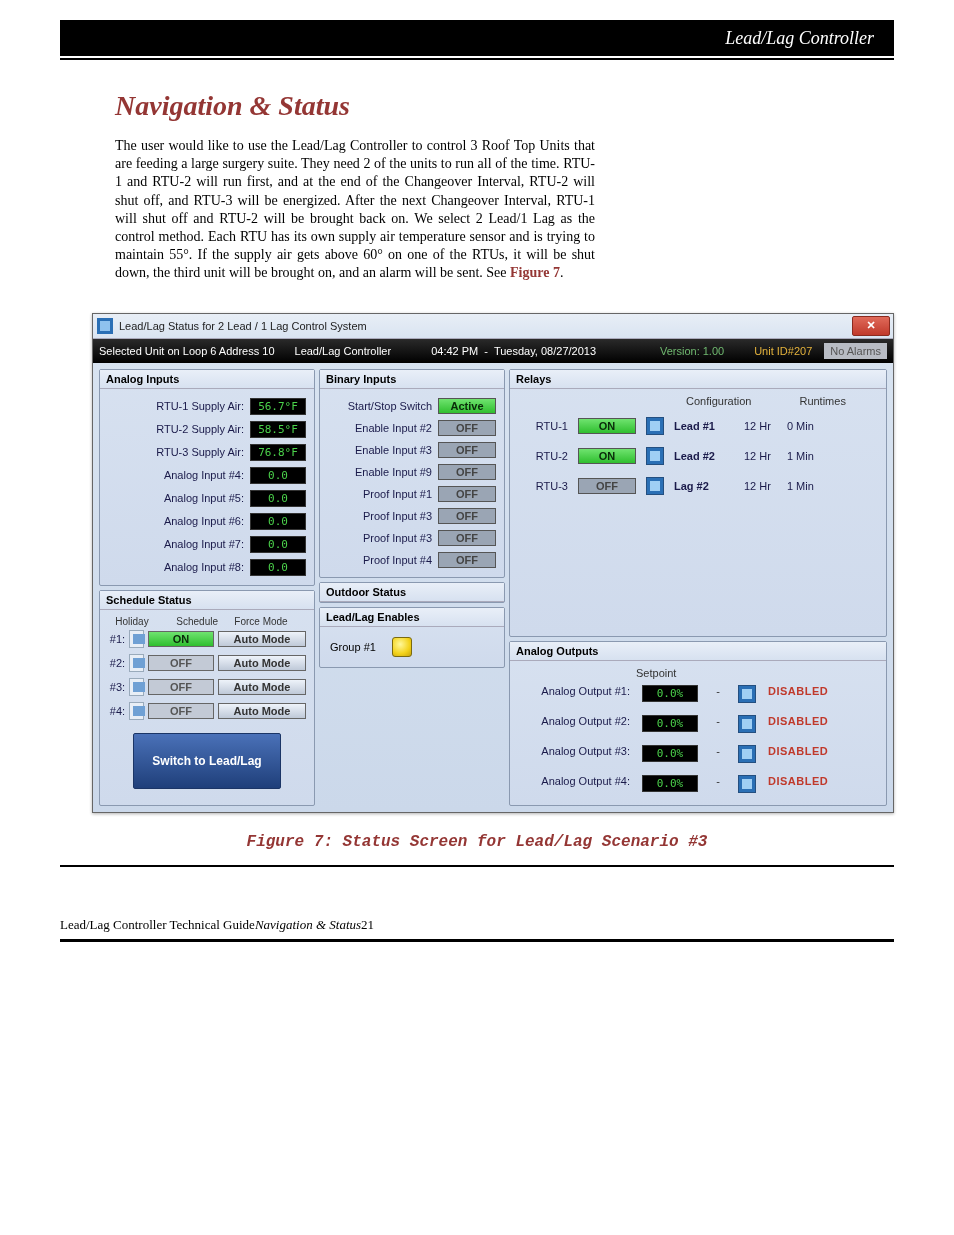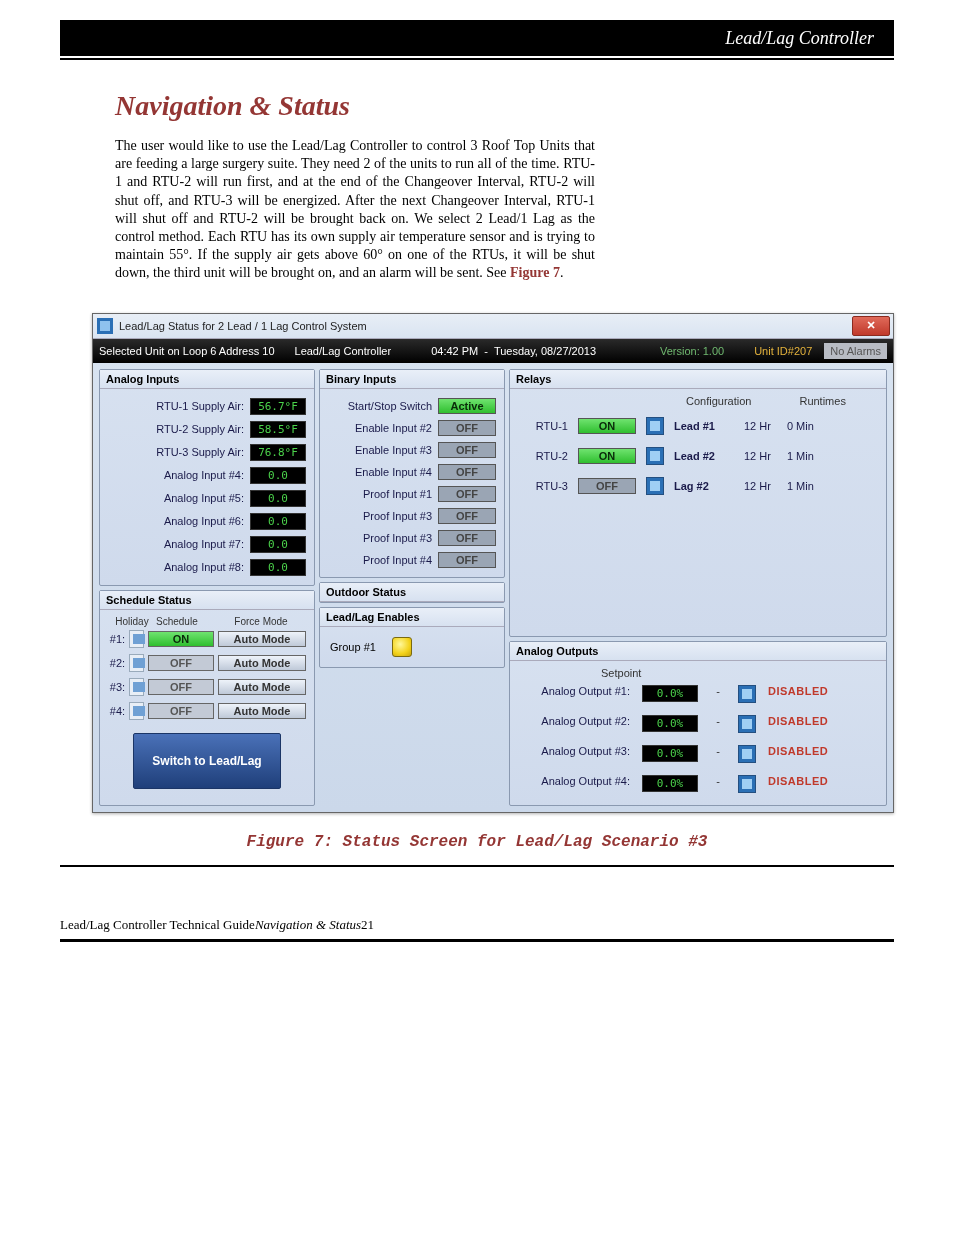--- a/index.html
+++ b/index.html
@@ -162,21 +162,21 @@
   .icon-sq {
     width:16px;height:16px;background:#2a6fb5;border:1px solid #244f80;position:relative;
   }
   .icon-sq::after{content:"";position:absolute;left:3px;top:3px;width:10px;height:10px;background:#9fcff4;}
   .relay-cfg{width:60px;text-align:left;color:#1a1a4a;font-weight:bold;}
   .relay-rt{display:flex;gap:16px;color:#1a1a4a;}
 
   .schedule-body { padding:6px;}
   .sched-head{display:flex;font-size:10px;color:#333;padding:0 2px;}
   .sched-head div:nth-child(1){width:48px;text-align:center;}
-  .sched-head div:nth-child(2){width:62px;text-align:left;}
+  .sched-head div:nth-child(2){width:62px;text-align:right;}
   .sched-head div:nth-child(3){width:86px;text-align:center;}
   .sched-row{display:flex;align-items:center;gap:4px;padding:3px 2px;}
   .sched-row .idx{width:24px;text-align:right;color:#1a1a4a;}
   .sched-ic{width:18px;height:16px;background:#e8eef6;border:1px solid #9ab;position:relative;}
   .sched-ic::after{content:"";position:absolute;left:3px;top:3px;width:12px;height:10px;background:#6fa0d4;}
   .pillbtn{
     border:1px solid #666;background:linear-gradient(#eef3fa,#bfc9d8);
     min-width:56px;text-align:center;padding:1px 4px;font-weight:bold;color:#333;
   }
   .am{min-width:78px;}
@@ -187,21 +187,21 @@
     background:linear-gradient(#4a71b8,#1f3f7a);
     border:1px solid #1b3566;
     color:#fff;font-weight:bold;
     padding:20px 18px;
     border-radius:2px;
     font-size:12px;
   }
 
   .aout-body{padding:6px 10px;}
   .aout-head{display:flex;font-size:11px;color:#333;}
-  .aout-head .sp{margin-left:81px;}
+  .aout-head .sp{margin-left:116px;}
   .aout-row{display:flex;align-items:flex-start;gap:12px;padding:6px 0;}
   .aout-row .al{width:110px;text-align:right;color:#1a1a4a;}
   .dash{width:16px;text-align:center;color:#333;}
   .disabled{color:#c0392b;font-weight:bold;letter-spacing:0.5px;}
 
   .leadlag-body{padding:10px;display:flex;align-items:center;gap:16px;}
   .bulb{
     width:18px;height:18px;border:1px solid #7a6a10;border-radius:3px;
     background:radial-gradient(circle at 40% 35%,#fff89a,#f3d21a 60%,#c7a40a);
   }
@@ -351,21 +351,21 @@
               </div>
               <div class="row">
                 <span class="label">Enable Input #2</span>
                 <span class="statebox off">OFF</span>
               </div>
               <div class="row">
                 <span class="label">Enable Input #3</span>
                 <span class="statebox off">OFF</span>
               </div>
               <div class="row">
-                <span class="label">Enable Input #4</span>
+                <span class="label">Enable Input #9</span>
                 <span class="statebox off">OFF</span>
               </div>
               <div class="row">
                 <span class="label">Proof Input #1</span>
                 <span class="statebox off">OFF</span>
               </div>
               <div class="row">
                 <span class="label">Proof Input #3</span>
                 <span class="statebox off">OFF</span>
               </div>

